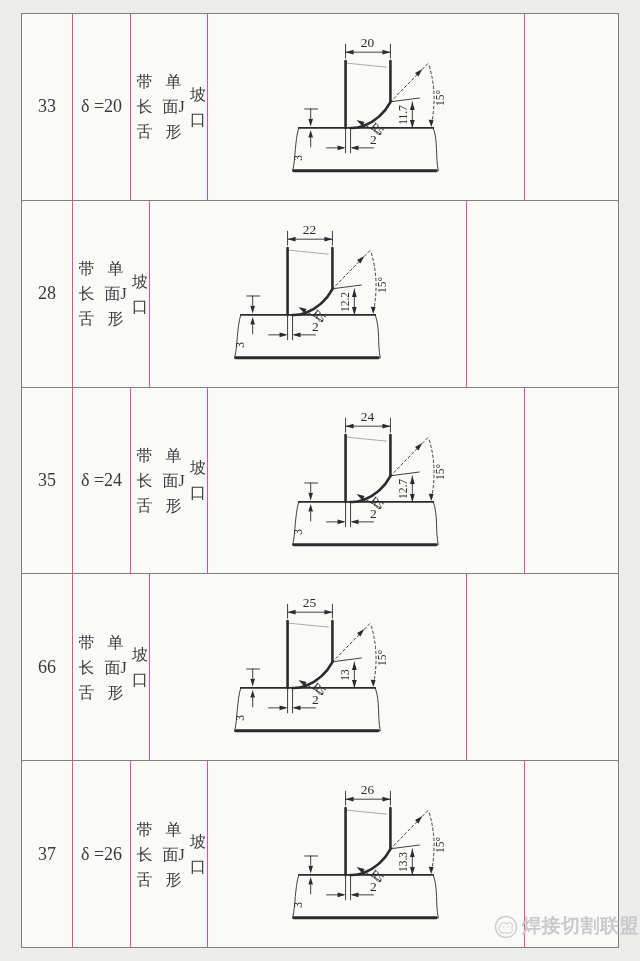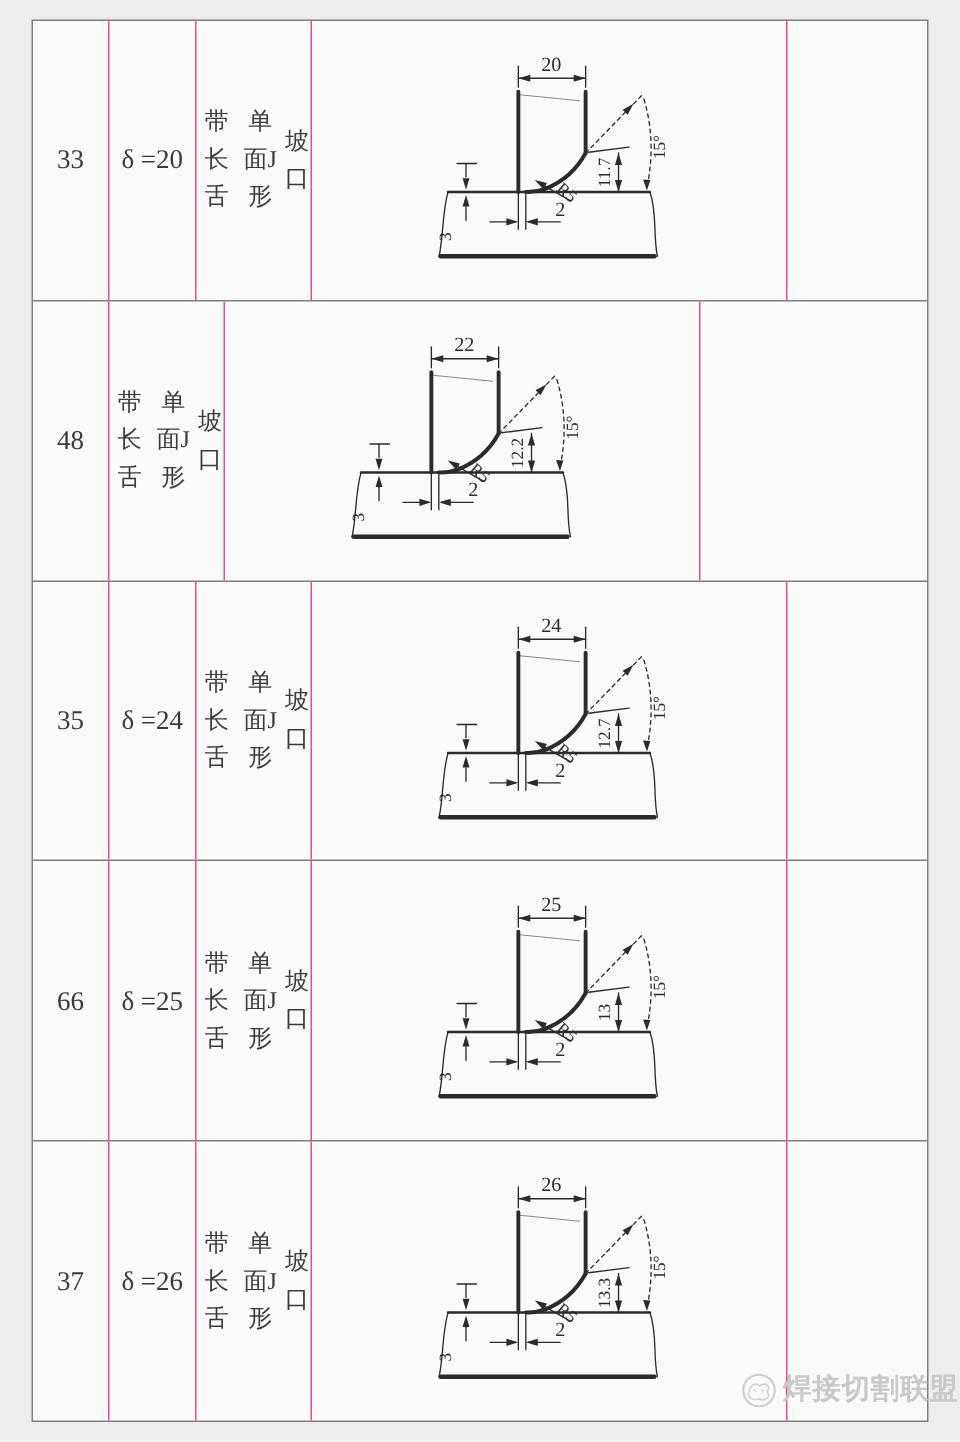--- a/index.html
+++ b/index.html
@@ -140,21 +140,21 @@
           <path class="fill" d="M103,116 L100.7,123.7 L105.3,123.7 Z"></path>
         </g>
         <text x="90" y="144" class="dim sm" text-anchor="middle" dominant-baseline="central" transform="rotate(-90 90 144)">3</text>
       </svg>
     </div>
     <div class="cell c-blank"></div>
   </div>
 
   <div class="trow">
     <div class="cell c-no">
-      <span>48</span>
+      <span>28</span>
     </div>
     <div class="cell c-desc">
       <span>带长舌</span>
       <span>单面J形</span>
       <span>坡口</span>
     </div>
     <div class="cell c-diag">
       <svg class="diag" viewBox="0 0 317 186" width="317" height="186">
 
         <g class="ink">
@@ -304,23 +304,20 @@
         </g>
         <text x="90" y="144" class="dim sm" text-anchor="middle" dominant-baseline="central" transform="rotate(-90 90 144)">3</text>
       </svg>
     </div>
     <div class="cell c-blank"></div>
   </div>
 
   <div class="trow">
     <div class="cell c-no">
       <span>66</span>
-    </div>
-    <div class="cell c-delta">
-      <span>δ =25</span>
     </div>
     <div class="cell c-desc">
       <span>带长舌</span>
       <span>单面J形</span>
       <span>坡口</span>
     </div>
     <div class="cell c-diag">
       <svg class="diag" viewBox="0 0 317 186" width="317" height="186">
 
         <g class="ink">

